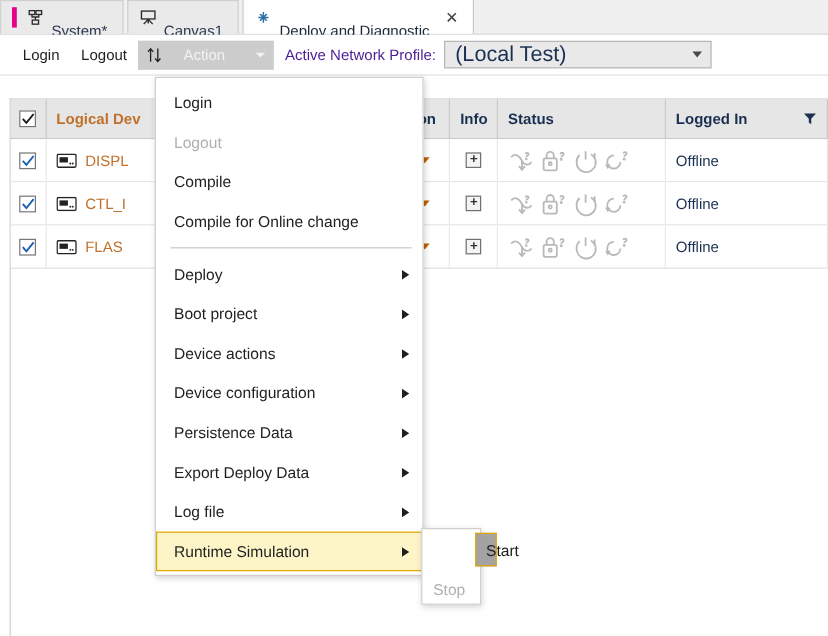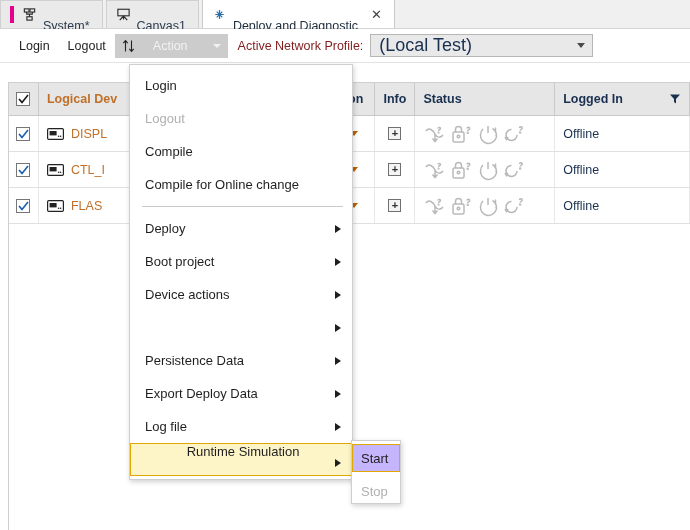--- a/index.html
+++ b/index.html
@@ -60,21 +60,21 @@
   .tbtn.pressed {
     background: #cccccc; color: #f2f2f2; border-color: #cccccc;
     gap: 18px; padding: 0 6px;
   }
   .tbtn .updown { width: 13px; height: 14px; flex: none; }
   .tbtn .caret {
     margin-left: 7px; width: 0; height: 0;
     border-left: 4px solid transparent; border-right: 4px solid transparent;
     border-top: 4px solid #f2f2f2;
   }
-  .profile-label { margin-left: 10px; font-size: 12.5px; color: #7f1d1d; white-space: nowrap; }
+  .profile-label { margin-left: 10px; font-size: 12.5px; color: #4c1d95; white-space: nowrap; }
   .combo {
     margin-left: 7px; width: 223px; height: 23px;
     background: #e9e9e9; border: 1px solid #b6b6b6;
     display: flex; align-items: center; justify-content: space-between;
     padding: 0 7px 0 8px; font-size: 18px; color: #1a3050;
   }
   .combo .ccaret {
     width: 0; height: 0;
     border-left: 4px solid transparent; border-right: 4px solid transparent;
     border-top: 5px solid #4a4a4a;
@@ -132,39 +132,39 @@
     background: #ffffff; border: 1px solid #cfcfcf;
     box-shadow: 1px 2px 5px rgba(0,0,0,0.18);
     padding: 4px 0 3px 0;
   }
   .mi {
     height: 33px; display: flex; align-items: center;
     padding: 0 10px 0 14px; font-size: 13px; color: #1f1f1f;
     border: 1px solid transparent; white-space: nowrap;
   }
   .mi.disabled { color: #b0b0b0; }
-  .mi.hl { background: #fdf5c8; border-color: #e2a700; flex-direction: column; }
+  .mi.hl { background: #fdf5c8; border-color: #e2a700; }
   .mi .marrow {
     margin-left: auto; width: 0; height: 0;
     border-top: 4.5px solid transparent; border-bottom: 4.5px solid transparent;
     border-left: 6px solid #1f1f1f;
   }
   .msep { height: 1px; background: #c9c9c9; margin: 5px 9px 5px 12px; }
 
   .submenu {
     position: absolute; left: 351px; top: 440px; width: 50px;
     background: #ffffff; border: 1px solid #cfcfcf;
     box-shadow: 1px 2px 5px rgba(0,0,0,0.18);
     padding: 3px 0;
   }
   .smi {
     height: 28px; display: flex; align-items: center; padding: 0 8px;
     font-size: 13px; color: #1f1f1f; border: 1px solid transparent;
   }
-  .smi.hl { background: #c4b5fd; border-color: #e2a700; }
+  .smi.hl { background: #a3a3a3; border-color: #e2a700; margin-left: 44px; }
   .smi.disabled { color: #b0b0b0; align-items: flex-end; }
 </style>
 </head>
 <body>
 
 <div id="app">
 
   <div class="tabstrip">
 
     <div class="tab">
@@ -460,20 +460,21 @@
       </div>
     <div class="mi">
         <span>Boot project</span>
         <span class="marrow"></span>
       </div>
     <div class="mi">
         <span>Device actions</span>
         <span class="marrow"></span>
       </div>
     <div class="mi">
+        <span>Device configuration</span>
         <span class="marrow"></span>
       </div>
     <div class="mi">
         <span>Persistence Data</span>
         <span class="marrow"></span>
       </div>
     <div class="mi">
         <span>Export Deploy Data</span>
         <span class="marrow"></span>
       </div>

